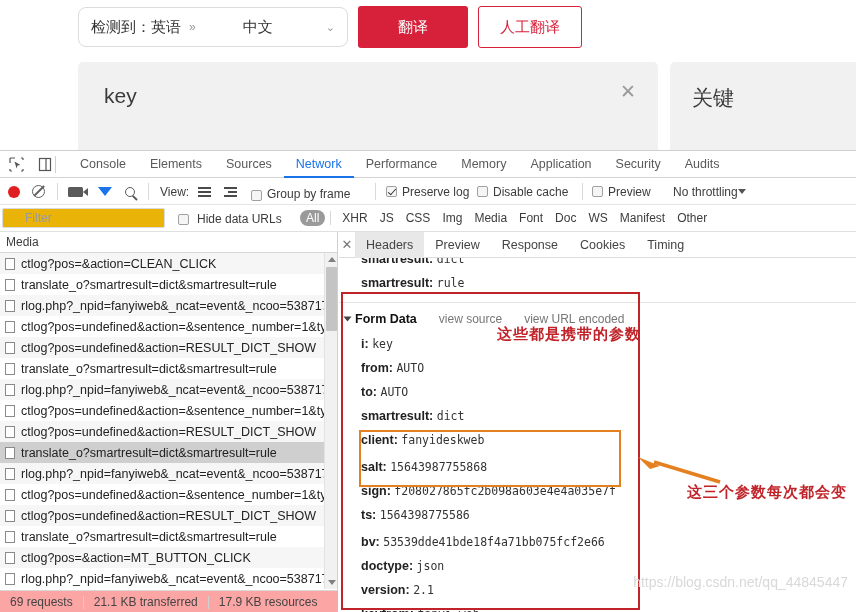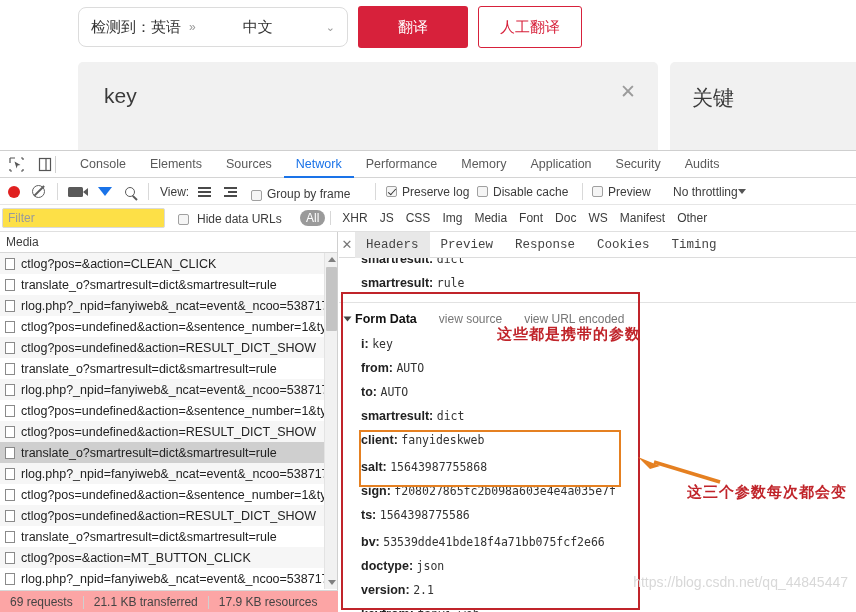--- a/index.html
+++ b/index.html
@@ -86,21 +86,21 @@
   .cb.on { background:#f5f5f5; }
   .cb.on:after { content:""; position:absolute; left:3px; top:0px; width:3px; height:7px; border:solid #333; border-width:0 1.6px 1.6px 0; transform:rotate(42deg); }
   .chk-grp { display:flex; align-items:center; gap:5px; }
   .caretdown { width:0;height:0;border-left:4px solid transparent;border-right:4px solid transparent;border-top:5px solid #555; }
 
   
   .filterrow { position:relative; height:27px; border-bottom:1px solid #e0e0e0; background:#fff; }
   .filter-input {
     position:absolute; left:2px; top:3px; width:163px; height:20px;
     border:1px solid #dadada; border-radius:2px; font-size:12px; color:#333;
-    padding:0 5px; background:#fde047; outline:none;
+    padding:0 22px; background:#eab308; outline:none;
     font-family:"Liberation Sans", sans-serif;
   }
   .filter-input::placeholder { color:#9a9a9a; }
   .hide-urls { position:absolute; left:178px; top:7px; display:flex; gap:8px; align-items:center; }
   .type-filters { position:absolute; left:300px; top:5px; display:flex; align-items:center; gap:0; }
   .tf { font-size:12px; color:#3c3c3c; padding:1px 6px; border-radius:9px; cursor:pointer; white-space:nowrap; }
   .tf.active { background:#9a9a9a; color:#fff;text-align:center; }
   .tf-sep { width:1px; height:14px; background:#d7d7d7; margin:0 5px; }
 
   
@@ -122,21 +122,21 @@
   .sbar { position:absolute; right:0; top:0; width:13px; height:336px; background:#f1f1f1; border-left:1px solid #e3e3e3; }
   .sbar .arrow-up, .sbar .arrow-dn { position:absolute; left:3px; width:0;height:0;border-left:4px solid transparent;border-right:4px solid transparent; }
   .sbar .arrow-up { top:4px; border-bottom:5px solid #808080; }
   .sbar .arrow-dn { bottom:4px; border-top:5px solid #808080; }
   .sbar .thumb { position:absolute; left:1px; top:14px; width:11px; height:64px; background:#c4c4c4; border-radius:1px; }
 
   
   .right-pane { position:absolute; left:339px; top:0; width:517px; height:381px; background:#fff; overflow:hidden; }
   .detail-tabs { position:relative; height:26px; border-bottom:1px solid #dcdcdc; display:flex; align-items:center; }
   .dclose { width:16px; text-align:center; color:#777; font-size:13px; cursor:pointer; font-family:"DejaVu Sans",sans-serif; }
-  .dtab { padding:0 11px; height:26px; line-height:26px; font-size:12.5px; color:#444; cursor:pointer;font-family:Liberation Mono, monospace; }
+  .dtab { padding:0 11px; height:26px; line-height:26px; font-size:12.5px; color:#444; cursor:pointer; }
   .dtab.active { background:#e8e8e8; }
   .detail-body { position:relative; height:355px; overflow:hidden; font-size:12.5px; }
   .hr-sep { height:1px; background:#e2e2e2; margin:4px 0 0 0; }
 
   .kv { font-size:12.5px; line-height:24px; color:#1a1a1a; white-space:nowrap; }
   .kv .k { font-weight:bold; color:#222; }
   .kv .v { font-family:"DejaVu Sans Mono","Liberation Mono",monospace; font-size:11.5px; color:#333; }
 
   .fd-header { display:flex; align-items:center; gap:0; line-height:22px; }
   .fd-caret { width:0;height:0;border-left:5px solid #444;border-top:4px solid transparent;border-bottom:4px solid transparent; margin-right:5px; transform:rotate(90deg); }

